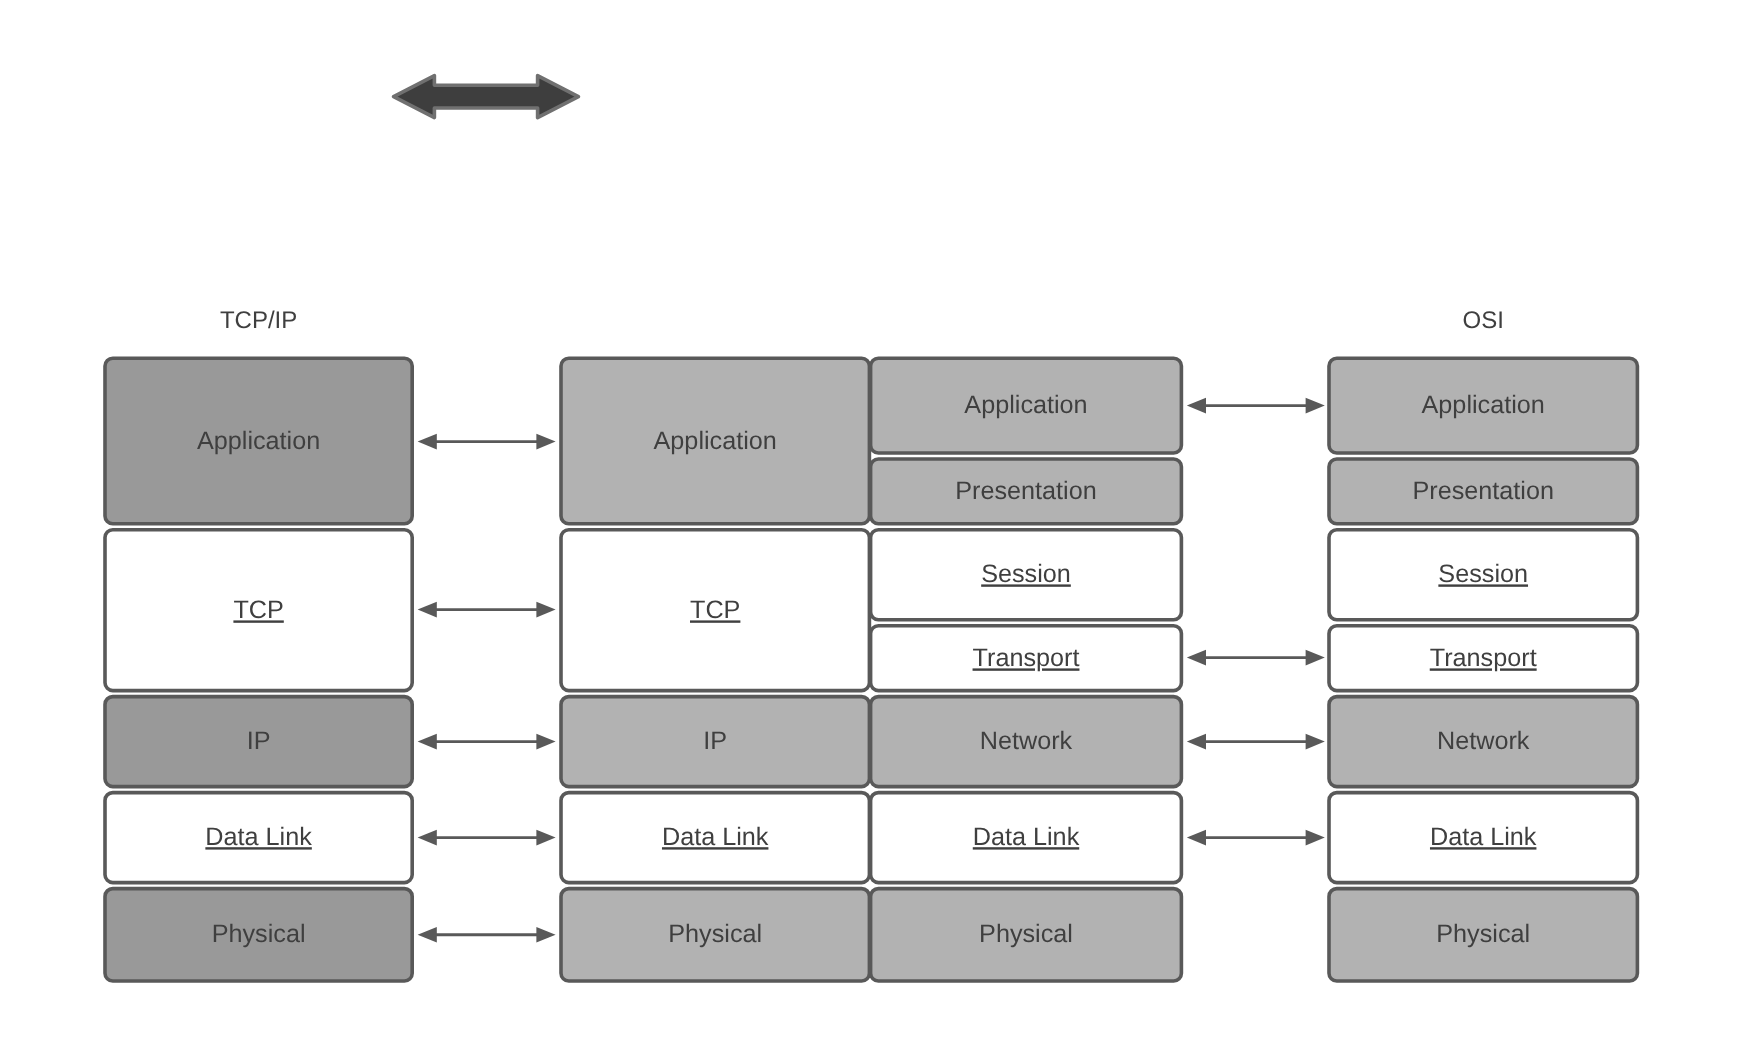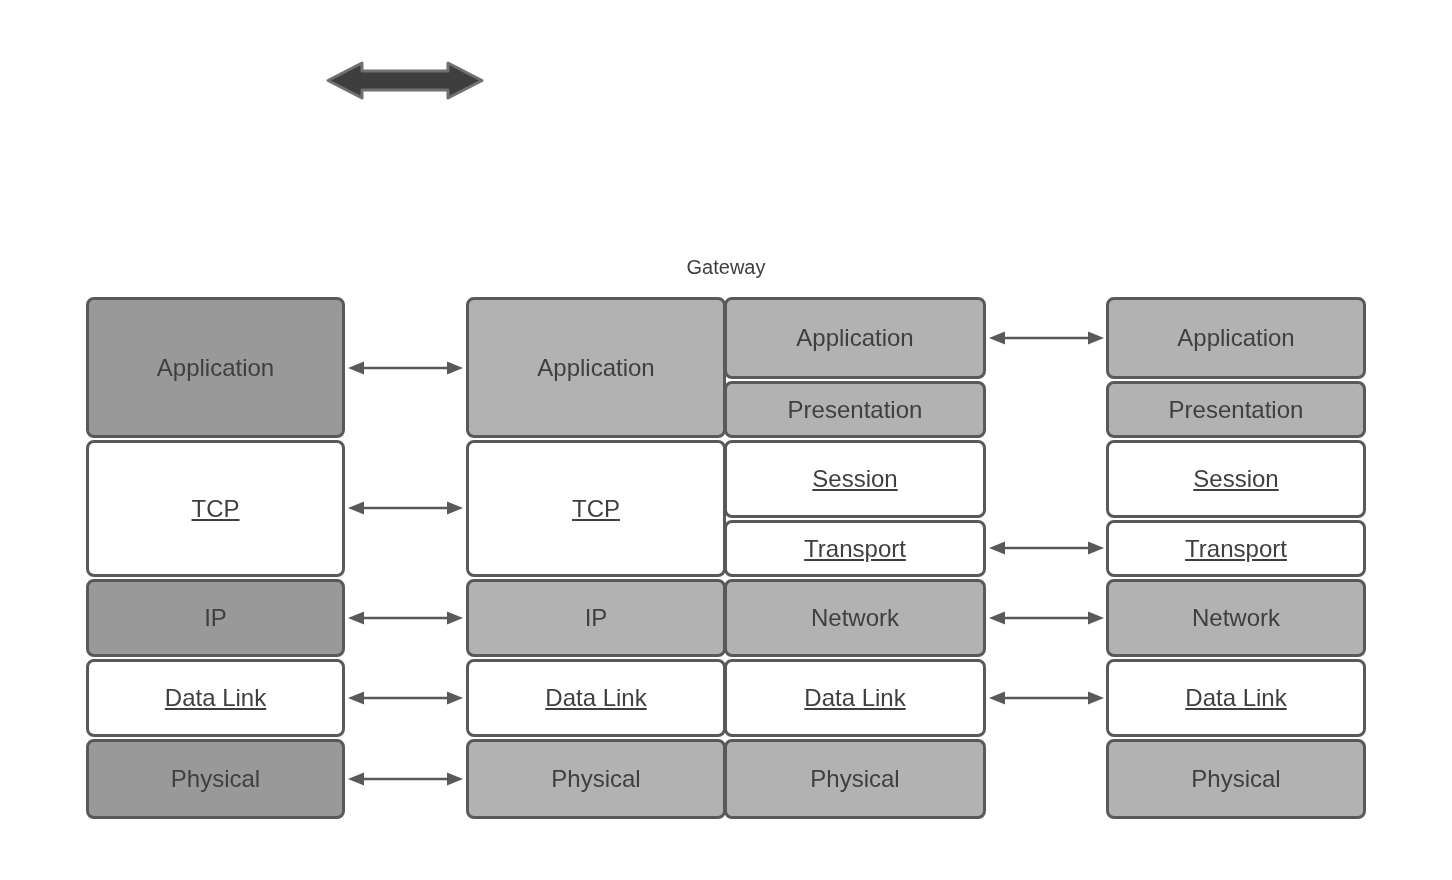--- a/index.html
+++ b/index.html
@@ -24,21 +24,21 @@
     color: var(--text, #3f3f3f);
   }
   .box {
     position: absolute;
     box-sizing: border-box;
     border: 3px solid var(--stroke, #595959);
     border-radius: 8px;
     display: flex;
     align-items: center;
     justify-content: center;
-    font-size: 24px;
+    font-size: 21px;
     color: var(--text, #3f3f3f);
     text-align: center;
   }
   .box.dark  { background: var(--layer_dark, #999999); }
   .box.light { background: var(--layer_light, #b3b3b3); }
   .box.white { background: var(--layer_white, #ffffff); text-decoration: underline; }
   .thin-arrow {
     position: absolute;
     width: 117px;
     height: 16px;
@@ -53,21 +53,22 @@
 </style>
 </head>
 <body>
 
 <div class="canvas">
 
   <svg class="big-arrow" viewBox="0 0 162 43" xmlns="http://www.w3.org/2000/svg">
     <path d="M4 21.5 L38 4 L38 12 L124 12 L124 4 L158 21.5 L124 39 L124 31 L38 31 L38 39 Z" fill="#3e3e3e" stroke="#707070" stroke-width="3" stroke-linejoin="round"></path>
   </svg>
 
-  <div class="col-header" style="left:466px; top:253px; width:520px;">Gateway</div>
+  <div class="col-header" style="left:86px; top:253px; width:259px;">TCP/IP</div>
+  <div class="col-header" style="left:1106px; top:253px; width:260px;">OSI</div>
 
   <div class="box dark" style="left:86px; top:297px; width:259px; height:141px;">Application</div>
   <div class="box white" style="left:86px; top:440px; width:259px; height:137px;">TCP</div>
   <div class="box dark" style="left:86px; top:579px; width:259px; height:78px;">IP</div>
   <div class="box white" style="left:86px; top:659px; width:259px; height:78px;">Data Link</div>
   <div class="box dark" style="left:86px; top:739px; width:259px; height:80px;">Physical</div>
 
   <div class="box light" style="left:466px; top:297px; width:260px; height:141px;">Application</div>
   <div class="box white" style="left:466px; top:440px; width:260px; height:137px;">TCP</div>
   <div class="box light" style="left:466px; top:579px; width:260px; height:78px;">IP</div>

